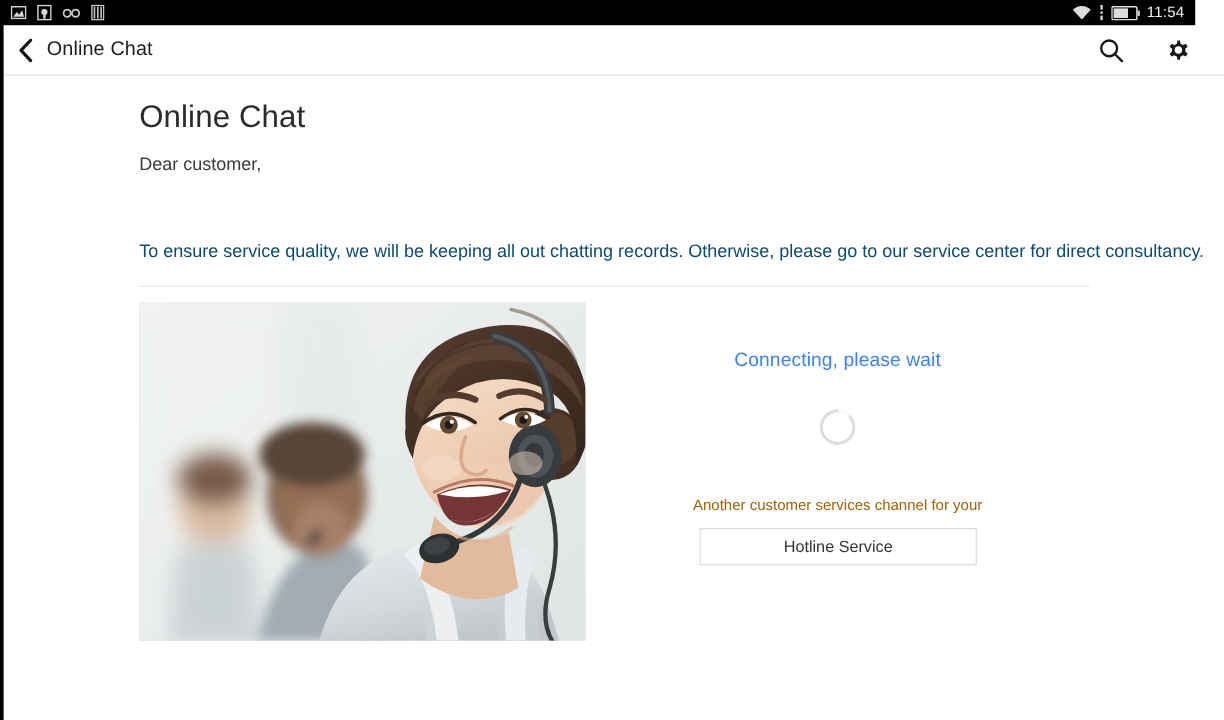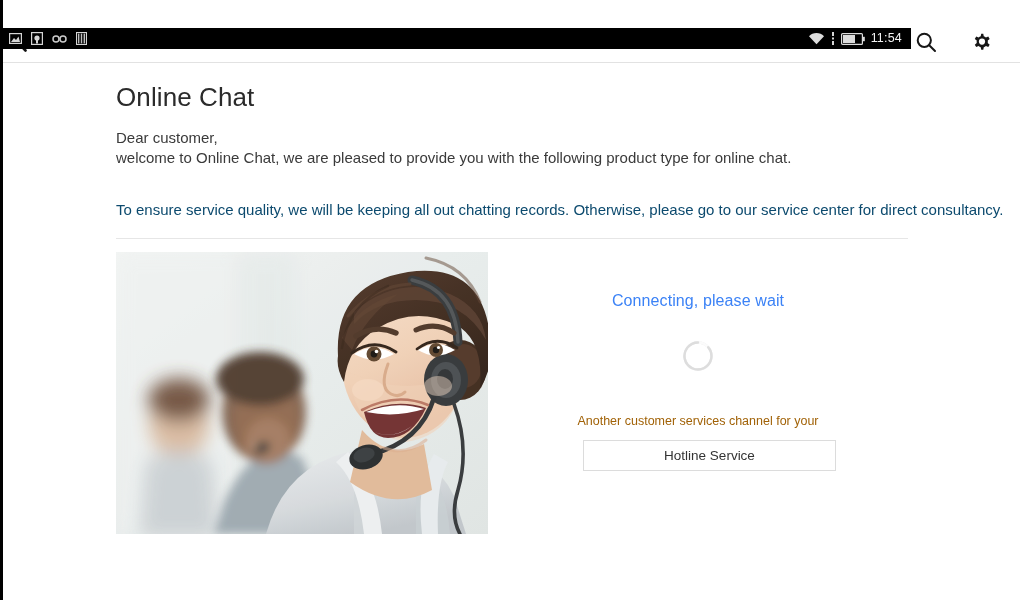--- a/index.html
+++ b/index.html
@@ -27,26 +27,25 @@
     left: 0; top: 0;
     width: 3px; height: 600px;
     background: #000000;
     z-index: 40;
   }
 
   
   .status-bar {
     position: absolute;
     left: 0; top: 0;
-    width: 911px; height: 21px;
+    width: 996px; height: 21px;
     background: #000000;
     display: flex;
     align-items: center;
     z-index: 30;
-    margin-top: 28px;
   }
   .status-left {
     display: flex;
     align-items: center;
     gap: 9px;
     margin-left: 9px;
   }
   .status-right {
     margin-left: auto;
     display: flex;
@@ -201,21 +200,21 @@
     position: absolute;
     left: 0; top: 162px;
     width: 350px;
     text-align: center;
     font-size: 12.5px;
     color: #a16207;
   }
   .svc-btn {
     position: absolute;
     left: 60px;
-    width: 253px;
+    width: 231px;
     height: 31px;
     border: 1px solid #dcdcdc;
     background: #ffffff;
     box-sizing: border-box;
     display: flex;
     align-items: center;
     justify-content: center;
     font-size: 13.5px;
     color: #333333;
     cursor: pointer;
@@ -293,21 +292,20 @@
       </div>
     </div>
   </div>
 
   <div class="content">
 
     <div class="page-title">Online Chat</div>
 
     <div class="intro">
       <div>Dear customer,</div>
-      <div>welcome to Online Chat, we are pleased to provide you with the following product type for online chat.</div>
     </div>
 
     <div class="notice">To ensure service quality, we will be keeping all out chatting records. Otherwise, please go to our service center for direct consultancy.</div>
 
     <div class="divider"></div>
 
     <div class="photo">
       <svg width="372" height="282" viewBox="0 0 372 282">
         <defs>
           <linearGradient id="bgGrad" x1="0" y1="0" x2="1" y2="1">

